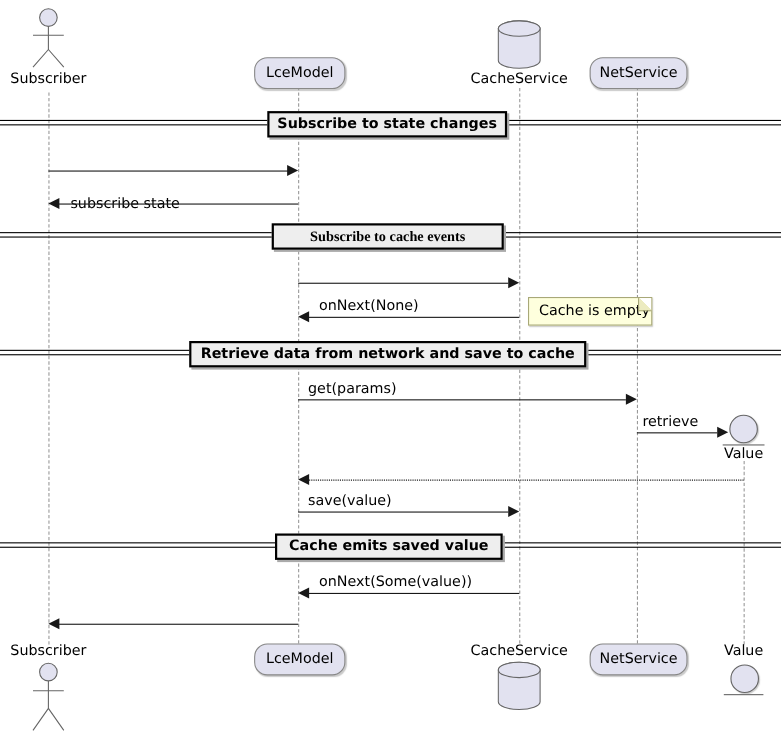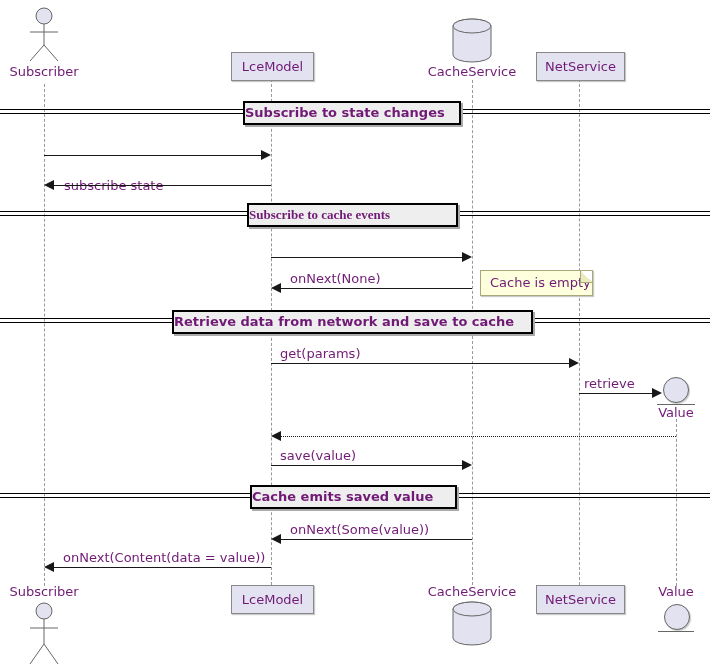--- a/index.html
+++ b/index.html
@@ -1,31 +1,31 @@
 <!DOCTYPE html>
 <html><head>
 <meta charset="utf-8">
 <style>
   html,body{margin:0;padding:0;background:#fff;}
   #canvas{
     position:relative;width:710px;height:666px;overflow:hidden;background:#ffffff;
-    font-family:"DejaVu Sans","Liberation Sans",sans-serif;color:#701a75;
+    font-family:"DejaVu Sans","Liberation Sans",sans-serif;color:#000000;
   }
   .abs{position:absolute;}
   .lifeline{position:absolute;width:0;border-left:1px dashed #999;}
   .pbox{
     position:absolute;height:27px;background:#E2E2F0;border:1px solid #888;
-    border-radius:0;font-size:13px;text-align:center;line-height:27px;
+    border-radius:12px;font-size:13px;text-align:center;line-height:27px;
     box-shadow:1px 1px 1px rgba(150,150,150,.5);
   }
   .plabel{position:absolute;font-size:13px;text-align:center;white-space:nowrap;}
   .divline{position:absolute;left:0;width:710px;height:0;border-top:1px solid #000;}
   .divbox{
     position:absolute;height:24px;background:#EEEEEE;border:2px solid #000;
-    box-sizing:border-box;font-size:13px;font-weight:bold;text-align:left;
+    box-sizing:border-box;font-size:13px;font-weight:bold;text-align:center;
     line-height:20px;box-shadow:2px 2px 0 #aaa;white-space:nowrap;
   }
   .mline{position:absolute;height:0;border-top:1px solid #181818;}
   .mline.dotted{border-top:1px dotted #181818;}
   .mlabel{position:absolute;font-size:13px;white-space:nowrap;}
   .arr{position:absolute;width:0;height:0;border-top:5px solid transparent;border-bottom:5px solid transparent;}
   .arr.right{border-left:10px solid #181818;}
   .arr.left{border-right:10px solid #181818;}
   .note{
     position:absolute;background:#FEFFDD;border:1px solid #a8a878;
@@ -125,21 +125,20 @@
   <span class="arr right" style="left:462px;top:460px;"></span>
 
   <div class="divline" style="top:493px;"></div>
   <div class="divline" style="top:497px;"></div>
   <div class="divbox" style="left:250px;top:485px;width:207px;">Cache emits saved value</div>
 
   <div class="mlabel" style="left:290px;top:522px;">onNext(Some(value))</div>
   <div class="mline" style="left:277px;top:539px;width:195px;"></div>
   <span class="arr left" style="left:271px;top:534px;"></span>
 
-  <div class="mlabel" style="left:63px;top:550px;">onNext(Content(data = value))</div>
   <div class="mline" style="left:50px;top:567px;width:221px;"></div>
   <span class="arr left" style="left:44px;top:562px;"></span>
 
   <div class="plabel" style="left:4px;top:584px;width:80px;">Subscriber</div>
   <span class="abs" style="left:24px;top:600px;">
     <svg width="40" height="66" viewBox="0 0 40 66">
       <circle cx="20" cy="11" r="8" fill="#E2E2F0" stroke="#666"></circle>
       <path d="M20 19 V44 M6 28 H34 M20 44 L6 64 M20 44 L34 64" fill="none" stroke="#666"></path>
     </svg>
   </span>

